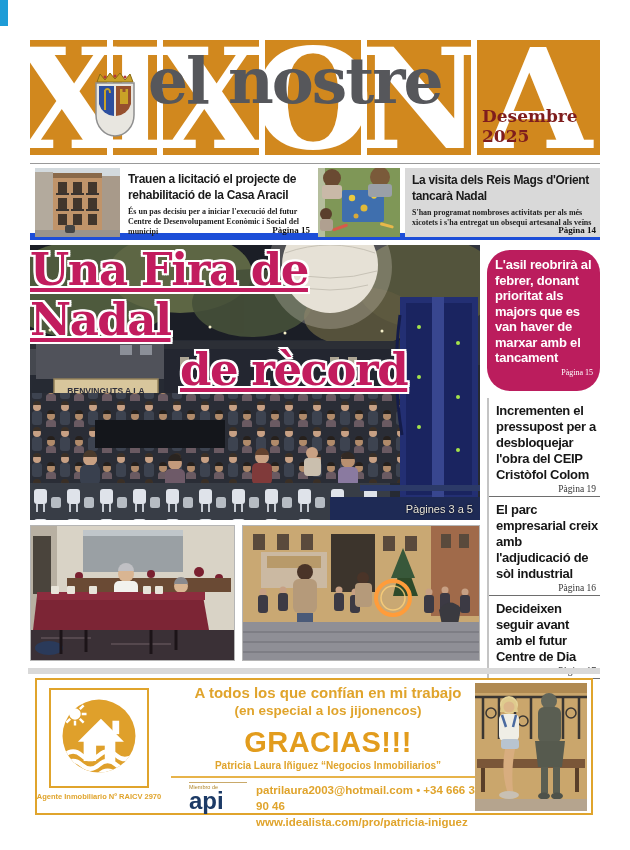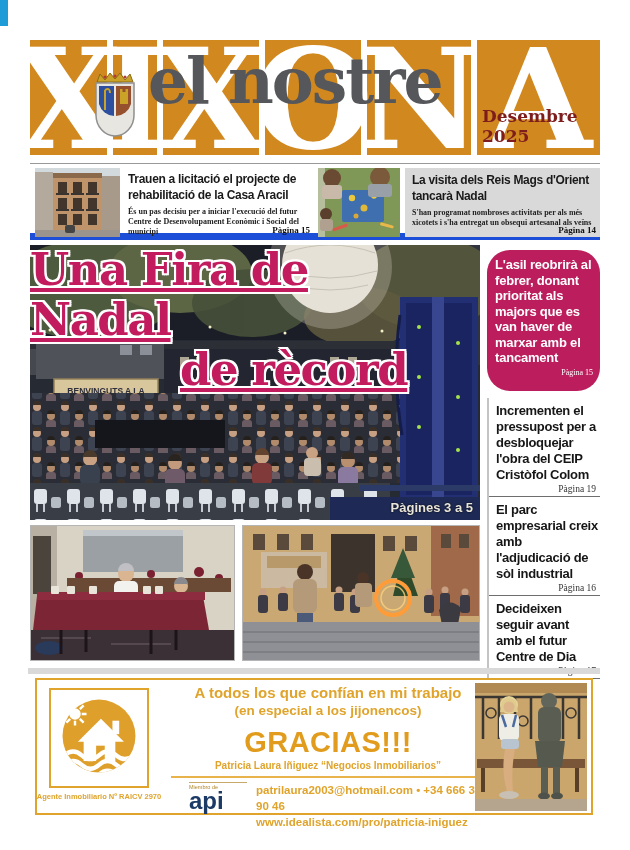--- a/index.html
+++ b/index.html
@@ -37,21 +37,21 @@
                  font-weight:bold; font-size:9px; color:#111; }
 
   
   .lead-photo { position:absolute; left:30px; top:245px; width:450px; height:275px; }
   .lead-headline { position:absolute; left:0; top:0; width:430px; text-align:left;
                    font-family:"DejaVu Serif", serif; font-weight:bold; color:#C21C5E;
                    font-size:45px; line-height:50px; letter-spacing:-1.5px;
                    text-shadow:-2px 0 #fff, 2px 0 #fff, 0 -2px #fff, 0 2px #fff,
                                -2px -2px #fff, 2px -2px #fff, -2px 2px #fff, 2px 2px #fff;text-decoration:underline; }
   .lead-headline .l2 { padding-left:150px; }
-  .lead-pages { position:absolute; right:7px; bottom:5px; font-size:13px; font-weight:bold;
+  .lead-pages { position:absolute; right:7px; bottom:5px; font-size:11px; font-weight:normal;
                 color:#e9e5da; text-shadow:0 0 2px #000; }
 
   
   .sidebar { position:absolute; left:487px; top:250px; width:113px; }
   .sb-highlight { background:#BB1D5D; color:#fff; padding:7px 7px 4px 8px; min-height:141px;border-radius:23px; }
   .sb-highlight p { font-size:13px; font-weight:bold; line-height:15.5px; letter-spacing:-0.2px; }
   .sb-highlight .pg { display:block; text-align:right; font-family:"Liberation Serif", serif;
                       font-size:8px; margin-top:2px; }
   .sb-items { margin-top:7px; border-left:2px solid #c4c4c4; }
   .sb-item { padding:5px 2px 2px 7px; border-bottom:1.5px solid #6e6e6e; }

